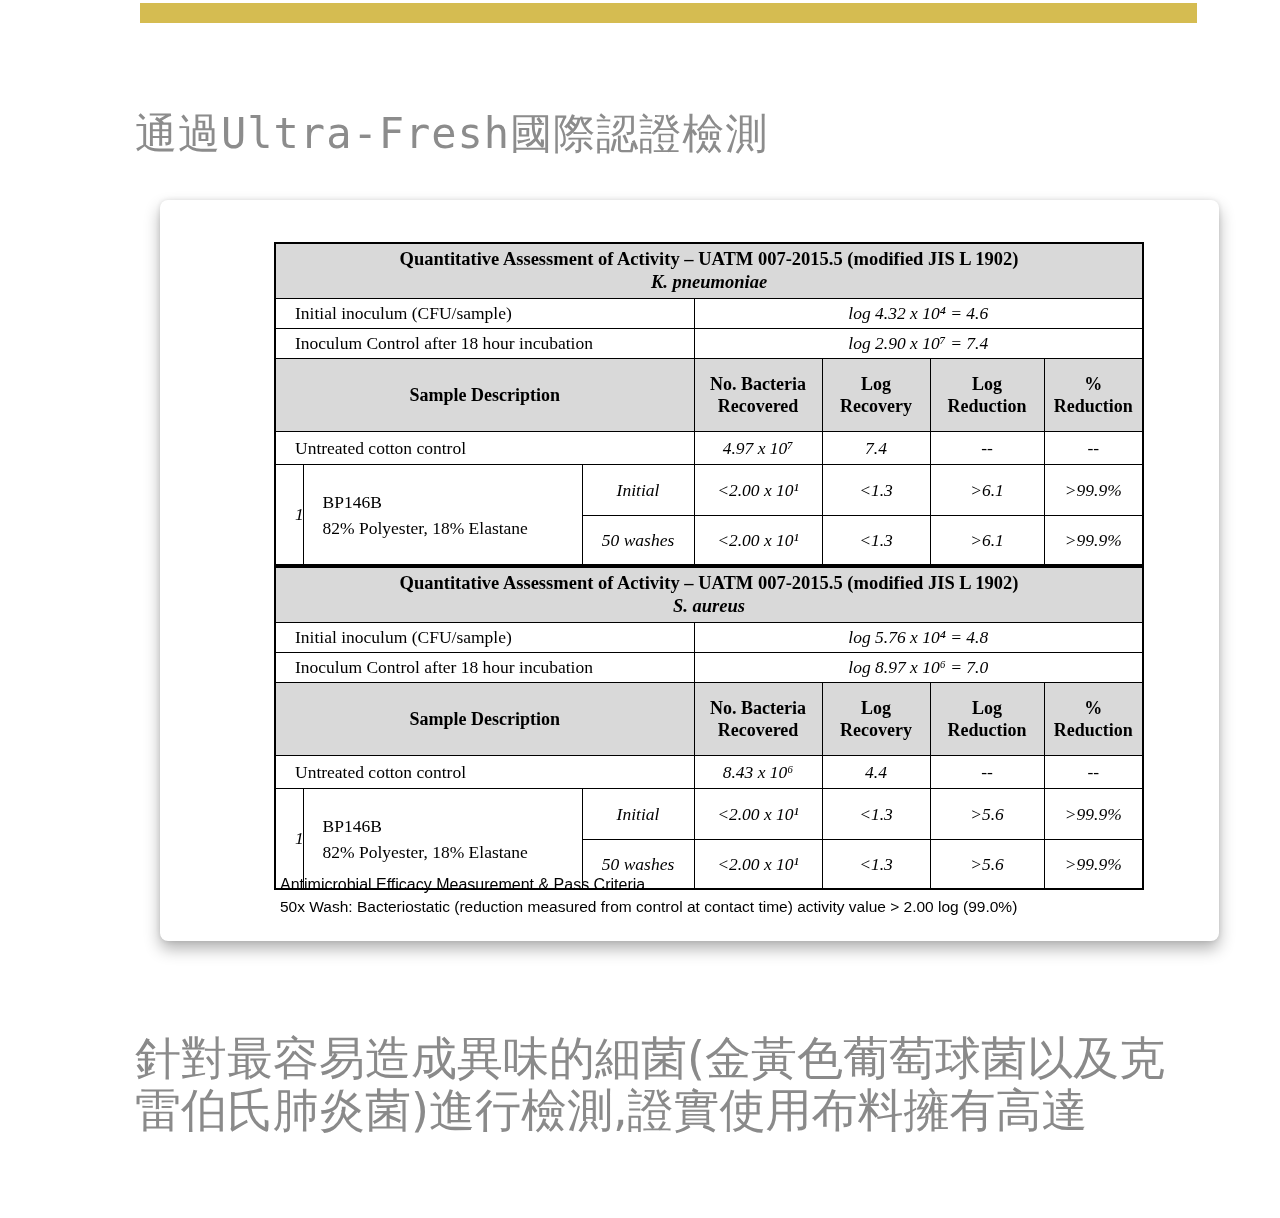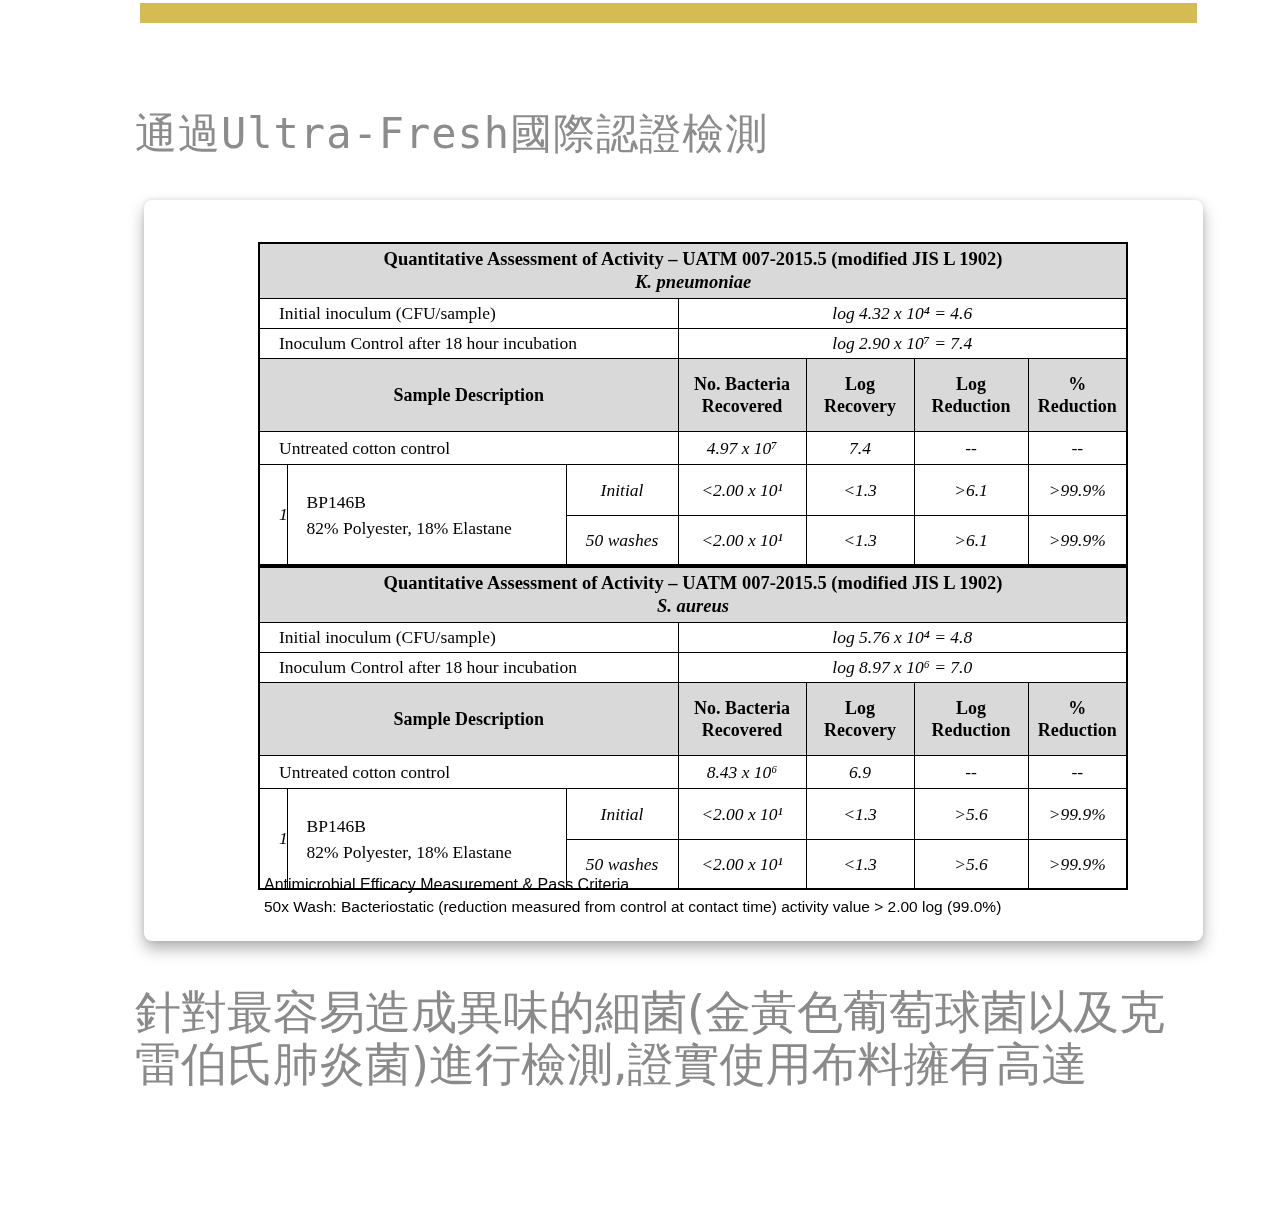--- a/index.html
+++ b/index.html
@@ -29,21 +29,21 @@
     font-family: "DejaVu Sans Mono", "DejaVu Sans", sans-serif;
     font-size: 42px;
     font-weight: normal;
     letter-spacing: 1px;
     color: #8c8c8c;
     white-space: nowrap;
   }
 
   .card {
     position: absolute;
-    left: 144px;
+    left: 160px;
     top: 200px;
     width: 1059px;
     height: 741px;
     background: #ffffff;
     border-radius: 8px;
     box-shadow: 0 8px 16px rgba(0,0,0,0.30), 0 0 5px rgba(0,0,0,0.10);
   }
 
   table.report {
     position: absolute;
@@ -104,21 +104,21 @@
     top: 676px;
     font-family: Liberation Sans, sans-serif;
     color: #000000;
   }
   .footnote .fn1 { font-size: 16px; margin-bottom: 4px; }
   .footnote .fn2 { font-size: 15.5px; }
 
   .bottom-text {
     position: absolute;
     left: 135px;
-    top: 986px;
+    top: 1032px;
     font-size: 46px;
     line-height: 52px;
     color: #8a8a8a;
     font-family: "DejaVu Sans", sans-serif;
     white-space: nowrap;
   }
 </style>
 </head>
 <body>
 
@@ -217,21 +217,21 @@
       <tr class="head-row">
         <td colspan="3">Sample Description</td>
         <td>No. Bacteria Recovered</td>
         <td>Log Recovery</td>
         <td>Log Reduction</td>
         <td>% Reduction</td>
       </tr>
       <tr class="control-row">
         <td colspan="3" class="left">Untreated cotton control</td>
         <td class="center">8.43 x 10⁶</td>
-        <td class="center">6.9</td>
+        <td class="center">4.4</td>
         <td class="center">--</td>
         <td class="center">--</td>
       </tr>
       <tr class="sample-row-a">
         <td rowspan="2" class="center">1</td>
         <td rowspan="2" class="left sample-desc">
           <div>BP146B</div>
           <div>82% Polyester, 18% Elastane</div>
         </td>
         <td class="center">Initial</td>

